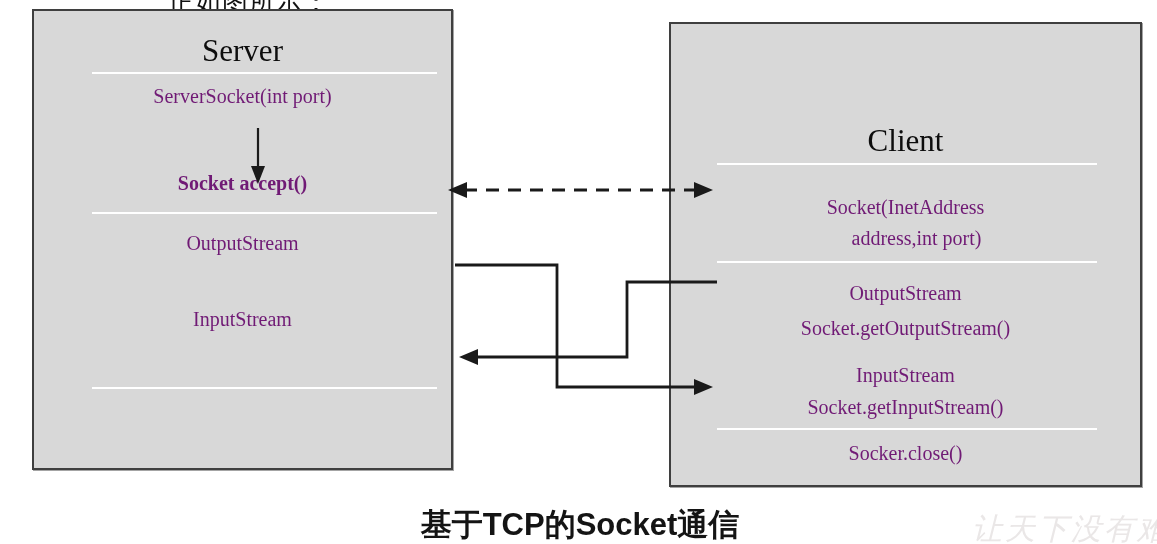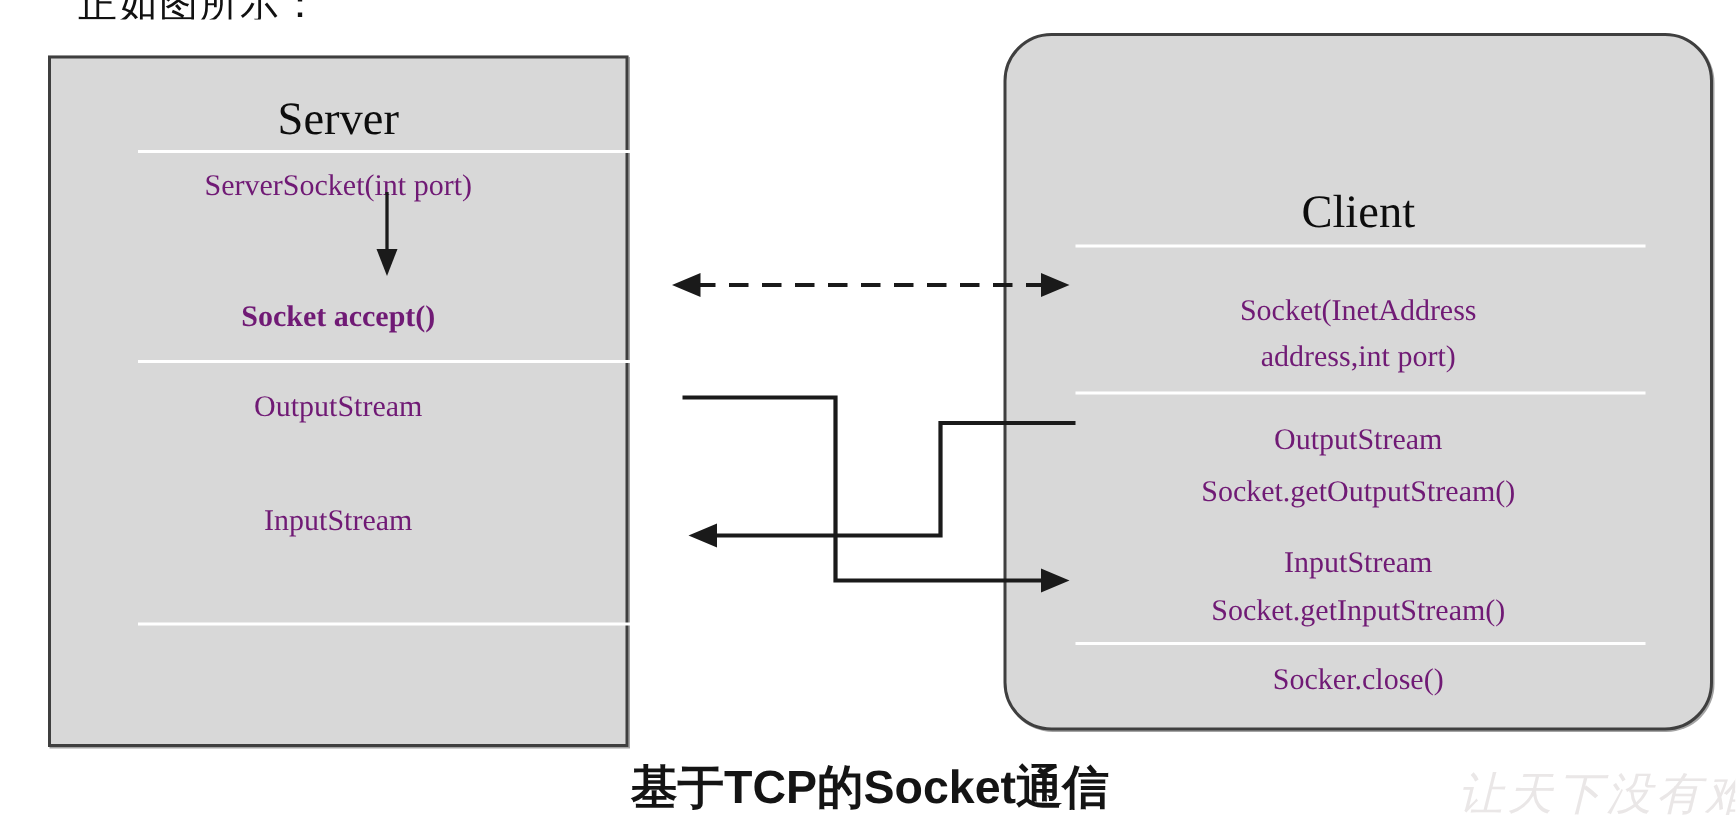--- a/index.html
+++ b/index.html
@@ -13,39 +13,40 @@
   html,body{margin:0;padding:0;background:#ffffff;}
   #canvas{
     position:relative;
     width:1157px;height:544px;
     overflow:hidden;
     background:#ffffff;
     font-family:"Liberation Serif", serif;
   }
   
   .top-clip{
-    position:absolute;left:52px;top:0;width:260px;height:13px;
+    position:absolute;left:70px;top:0;width:260px;height:13px;
     overflow:hidden;
+    text-align:right;
   }
   .top-clip span{
     display:block;margin-top:-15px;
     font-family:"Liberation Serif", serif;
     font-size:26px;color:#111;
     letter-spacing:1px;white-space:nowrap;
   }
   
   .node{
     position:absolute;
     background:var(--box-fill);
     border:2px solid var(--box-border);
     box-shadow:1px 1px 0 rgba(90,90,90,.55);
     box-sizing:border-box;
   }
-  #server-box{left:32px;top:37px;width:387px;height:461px;}
-  #client-box{left:669px;top:22px;width:473px;height:465px;border-radius:32px;}
+  #server-box{left:32px;top:9px;width:421px;height:461px;}
+  #client-box{left:669px;top:22px;width:473px;height:465px;}
   .node .title{
     position:absolute;width:100%;text-align:center;
     font-size:31px;line-height:36px;color:#0d0d0d;
   }
   #server-box .title{top:22px;}
   #client-box .title{top:99px;}
   .row{
     position:absolute;width:100%;text-align:center;
     font-size:20px;line-height:24px;color:#701a75;
     white-space:nowrap;
@@ -55,21 +56,21 @@
   }
   #server-box .divider{left:58px;width:345px;}
   #client-box .divider{left:46px;width:380px;}
   
   #srv-ctor{top:73px;} #srv-accept{top:160px;font-weight:bold;}
   #srv-out-label{top:220px;} #srv-out-call{top:257px;}
   #srv-in-label{top:296px;} #srv-in-call{top:332px;}
   #srv-close{top:397px;}
   #srv-div1{top:61px;} #srv-div2{top:201px;} #srv-div3{top:376px;}
   
-  #cli-ctor1{top:171px;} #cli-ctor2{top:202px;}
+  #cli-ctor1{top:171px;} #cli-ctor2{top:202px;padding-left:11px;}
   #cli-out-label{top:257px;} #cli-out-call{top:292px;}
   #cli-in-label{top:339px;} #cli-in-call{top:371px;text-align:center;}
   #cli-close{top:417px;}
   #cli-div1{top:139px;} #cli-div2{top:237px;} #cli-div3{top:404px;}
   
   #arrows{
     position:absolute;left:0;top:0;width:1157px;height:544px;
     pointer-events:none;
   }
   #arrows .ln{stroke:var(--arrow);stroke-width:2.8;fill:none;}

